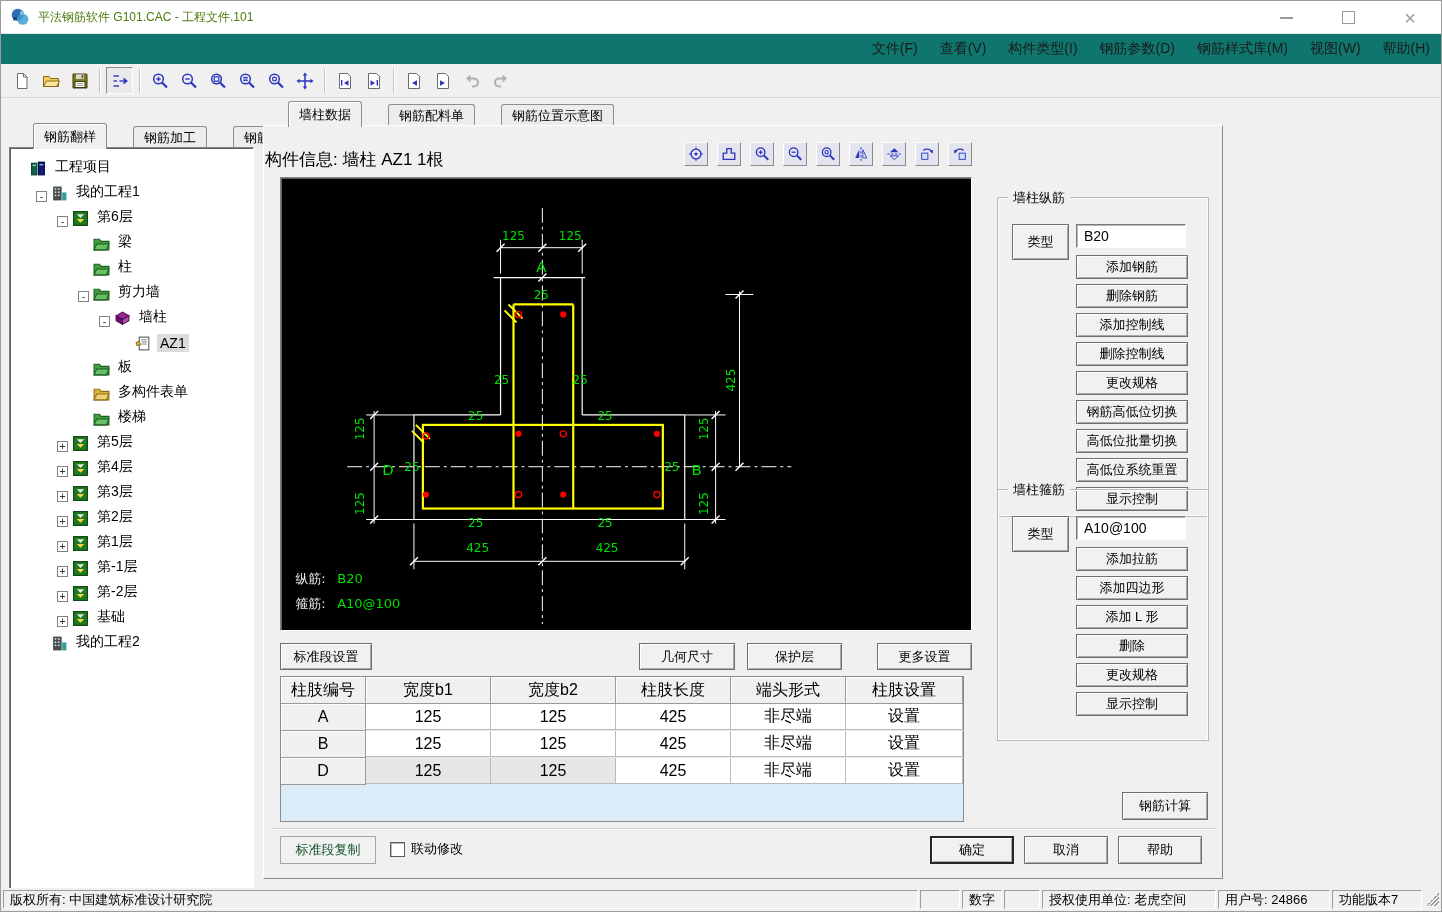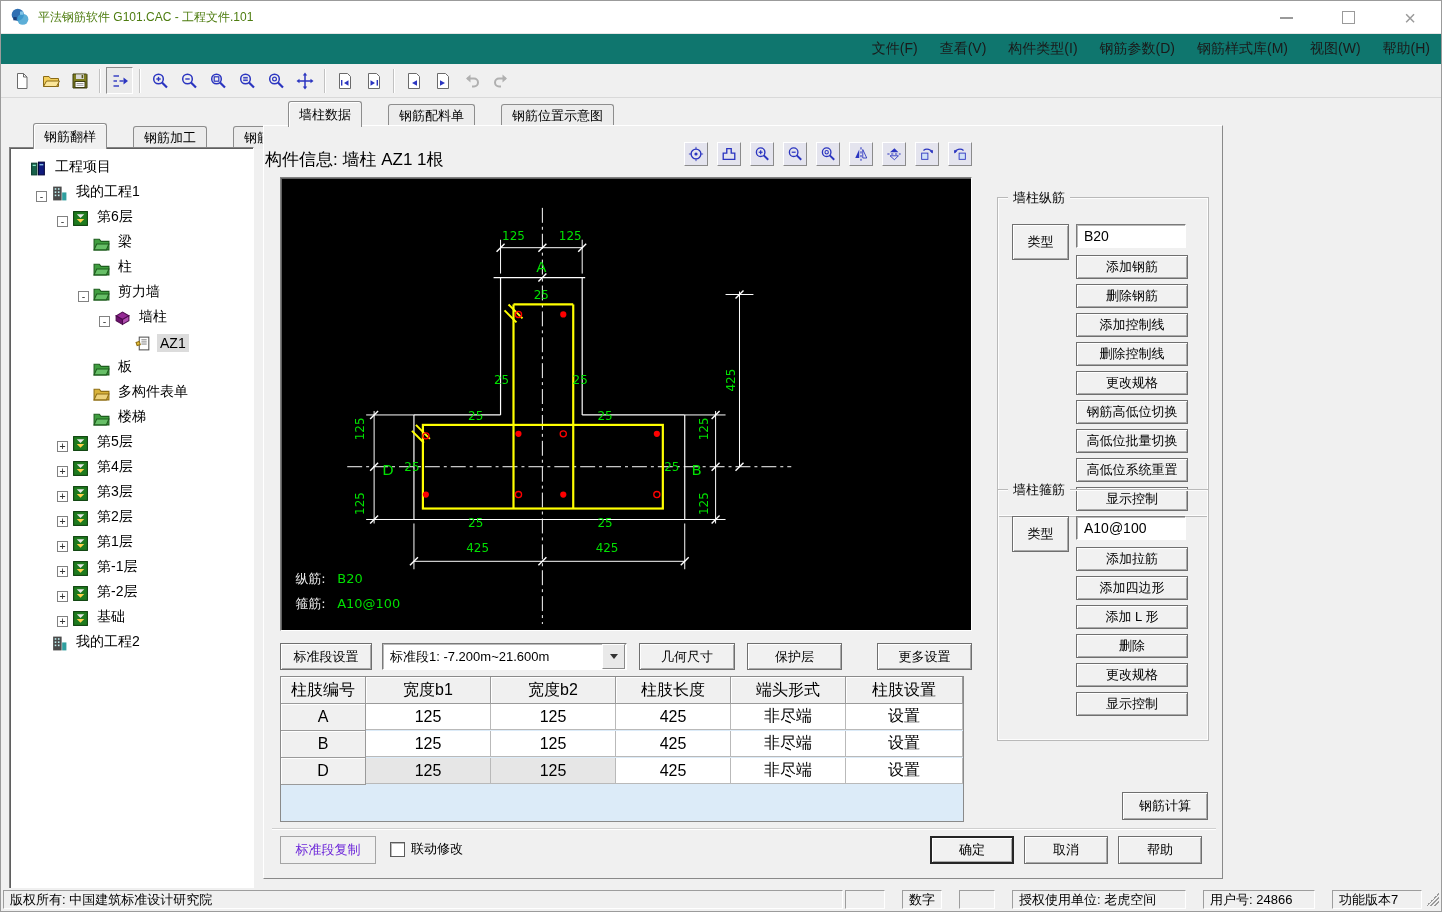--- a/index.html
+++ b/index.html
@@ -28,21 +28,21 @@
     display:flex;align-items:center;justify-content:center;padding:0;}
   .tbtn.pressed{border:1px solid;border-color:#8b8b8b #ffffff #ffffff #8b8b8b;background:#eaeaea;}
   .ticon{width:18px;height:18px;display:block;}
   .ticon svg{width:18px;height:18px;display:block;}
   .tsep{width:1px;height:24px;background:#c2c2c2;margin:0 5px;box-shadow:1px 0 0 #ffffff;}
   
   .btn{display:flex;align-items:center;justify-content:center;background:#f1f1f1;color:#000;
     border:1px solid #6f6f6f;box-shadow:inset 1px 1px 0 #ffffff,inset -1px -1px 0 #a9a9a9;
     font-family:inherit;font-size:13px;padding:0;box-sizing:border-box;}
   .btn.default{border:2px solid #262626;}
-  .btn.disabledbtn{color:#6d28d9;border-color:#a5a5a5;box-shadow:none;}
+  .btn.disabledbtn{color:#14532d;border-color:#a5a5a5;box-shadow:none;}
   .sunken{background:#ffffff;border:1px solid;border-color:#7a7a7a #ffffff #ffffff #7a7a7a;
     box-shadow:inset 1px 1px 0 #b9b9b9;box-sizing:border-box;}
   .inset3d{border:1px solid;border-color:#828282 #ffffff #ffffff #828282;
     box-shadow:inset 1px 1px 0 #5f5f5f;box-sizing:border-box;}
   
   .tabstrip{position:absolute;display:flex;align-items:flex-end;}
   .tab{height:22px;line-height:22px;padding:0 10px;background:#ececec;border:1px solid #8d8d8d;
     border-bottom:none;border-radius:3px 3px 0 0;margin-right:2px;font-size:13px;position:relative;margin-left:24px;}
   .tab.active{height:25px;line-height:25px;background:#f0f0f0;z-index:3;
     box-shadow:inset 1px 1px 0 #ffffff;}
@@ -108,21 +108,21 @@
     box-shadow:inset 1px 1px 0 #b9b9b9;}
   .ok-btn{position:absolute;left:666px;top:710px;width:84px;height:28px;}
   .cancel-btn{position:absolute;left:760px;top:710px;width:84px;height:28px;}
   .help-btn{position:absolute;left:854px;top:710px;width:84px;height:28px;}
   
   .statusbar{position:absolute;left:0;bottom:0;width:100%;height:23px;background:#f0f0f0;
     display:flex;align-items:center;padding:0 2px;box-sizing:border-box;gap:2px;}
   .status-cell{height:19px;display:flex;align-items:center;padding:0 6px;font-size:13px;
     border:1px solid;border-color:#9d9d9d #ffffff #ffffff #9d9d9d;box-sizing:border-box;white-space:nowrap;}
   .status-left{flex:1;}
-  .status-right{display:flex;gap:17px;}
+  .status-right{display:flex;gap:2px;}
   .status-right > div:nth-of-type(1){width:40px;}
   .status-right > div:nth-of-type(2){width:40px;justify-content:center;}
   .status-right > div:nth-of-type(3){width:36px;}
   .status-right > div:nth-of-type(4){width:174px;}
   .status-right > div:nth-of-type(5){width:112px;}
   .status-right > div:nth-of-type(6){width:90px;}
   .grip{width:13px;height:13px;margin-left:2px;
     background:linear-gradient(135deg,transparent 50%,#9a9a9a 50%,#9a9a9a 55%,transparent 55%,transparent 65%,#9a9a9a 65%,#9a9a9a 70%,transparent 70%,transparent 80%,#9a9a9a 80%,#9a9a9a 85%,transparent 85%);}
 </style>
 </head>
@@ -792,26 +792,20 @@
           <button class="btn side-btn">添加 L 形</button>
           <button class="btn side-btn">删除</button>
           <button class="btn side-btn">更改规格</button>
           <button class="btn side-btn">显示控制</button>
         </div>
     </div>
 
     <button class="btn calc-btn">钢筋计算</button>
 
     <button class="btn seg-btn" style="left:16px;width:92px;">标准段设置</button>
-    <div class="dropdown sunken">
-      <span class="dd-text">标准段1: -7.200m~21.600m</span>
-      <span class="dd-btn">
-          <i class="dd-arrow"></i>
-        </span>
-    </div>
     <button class="btn seg-btn" style="left:375px;width:96px;">几何尺寸</button>
     <button class="btn seg-btn" style="left:483px;width:95px;">保护层</button>
     <button class="btn seg-btn" style="left:613px;width:95px;">更多设置</button>
 
     <div class="limb-table">
       <div class="t-row">
 
       <div class="t-cell th">柱肢编号</div>
           <div class="t-cell th">宽度b1</div>
           <div class="t-cell th">宽度b2</div>

